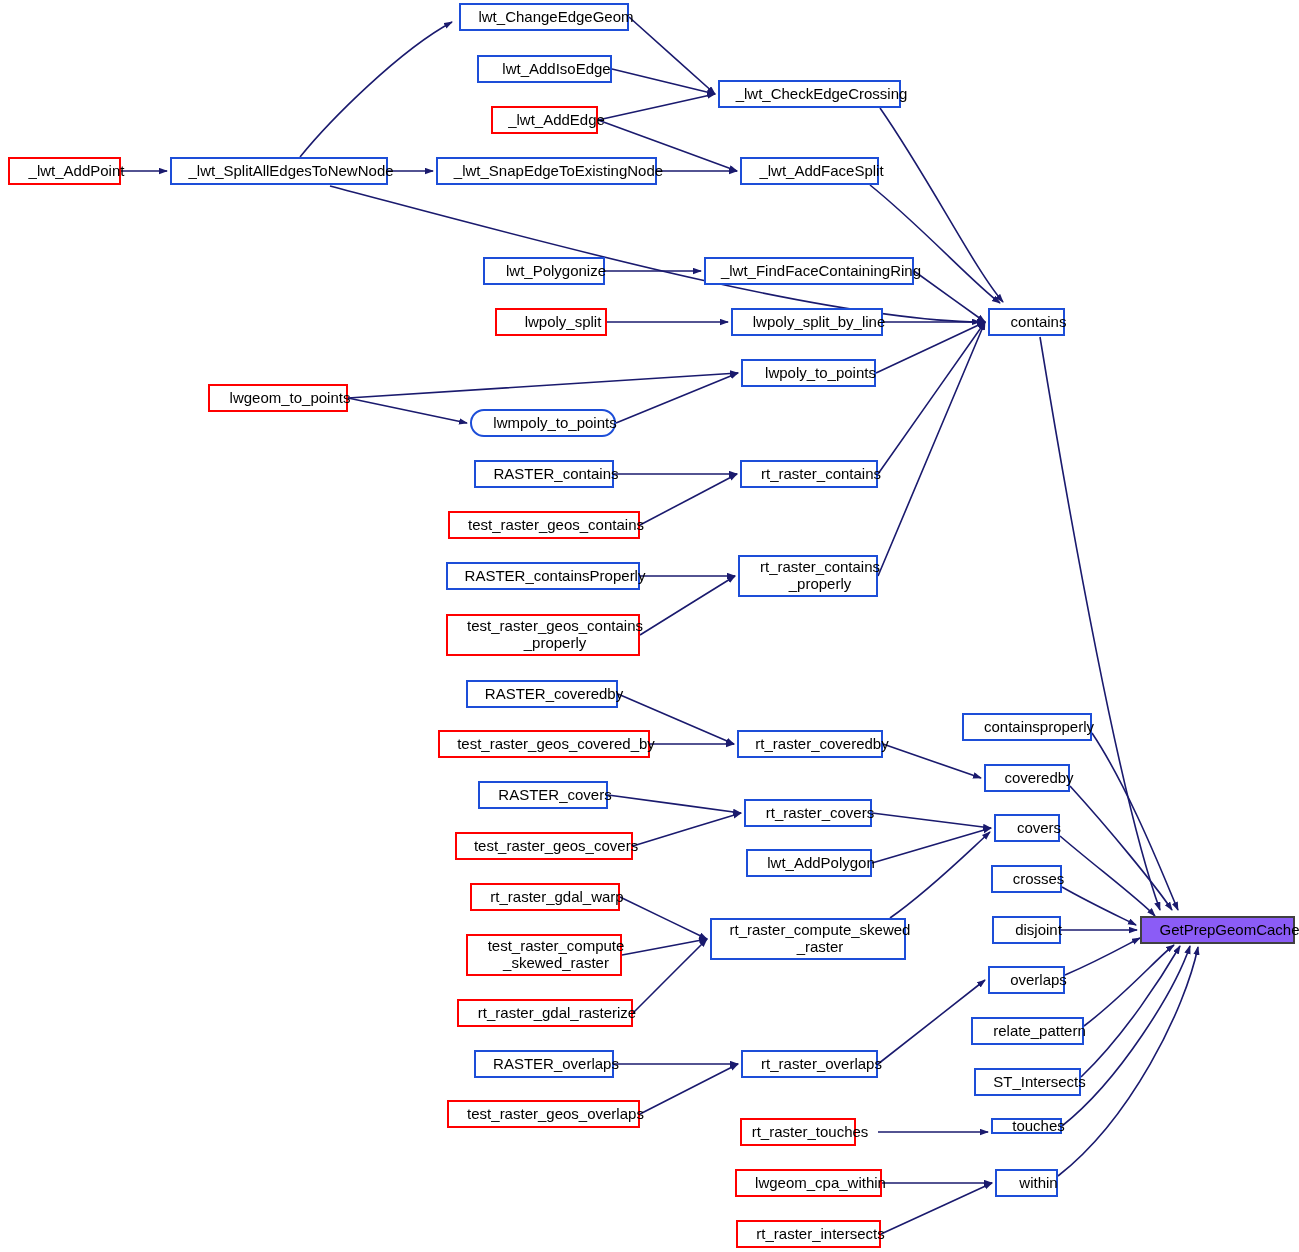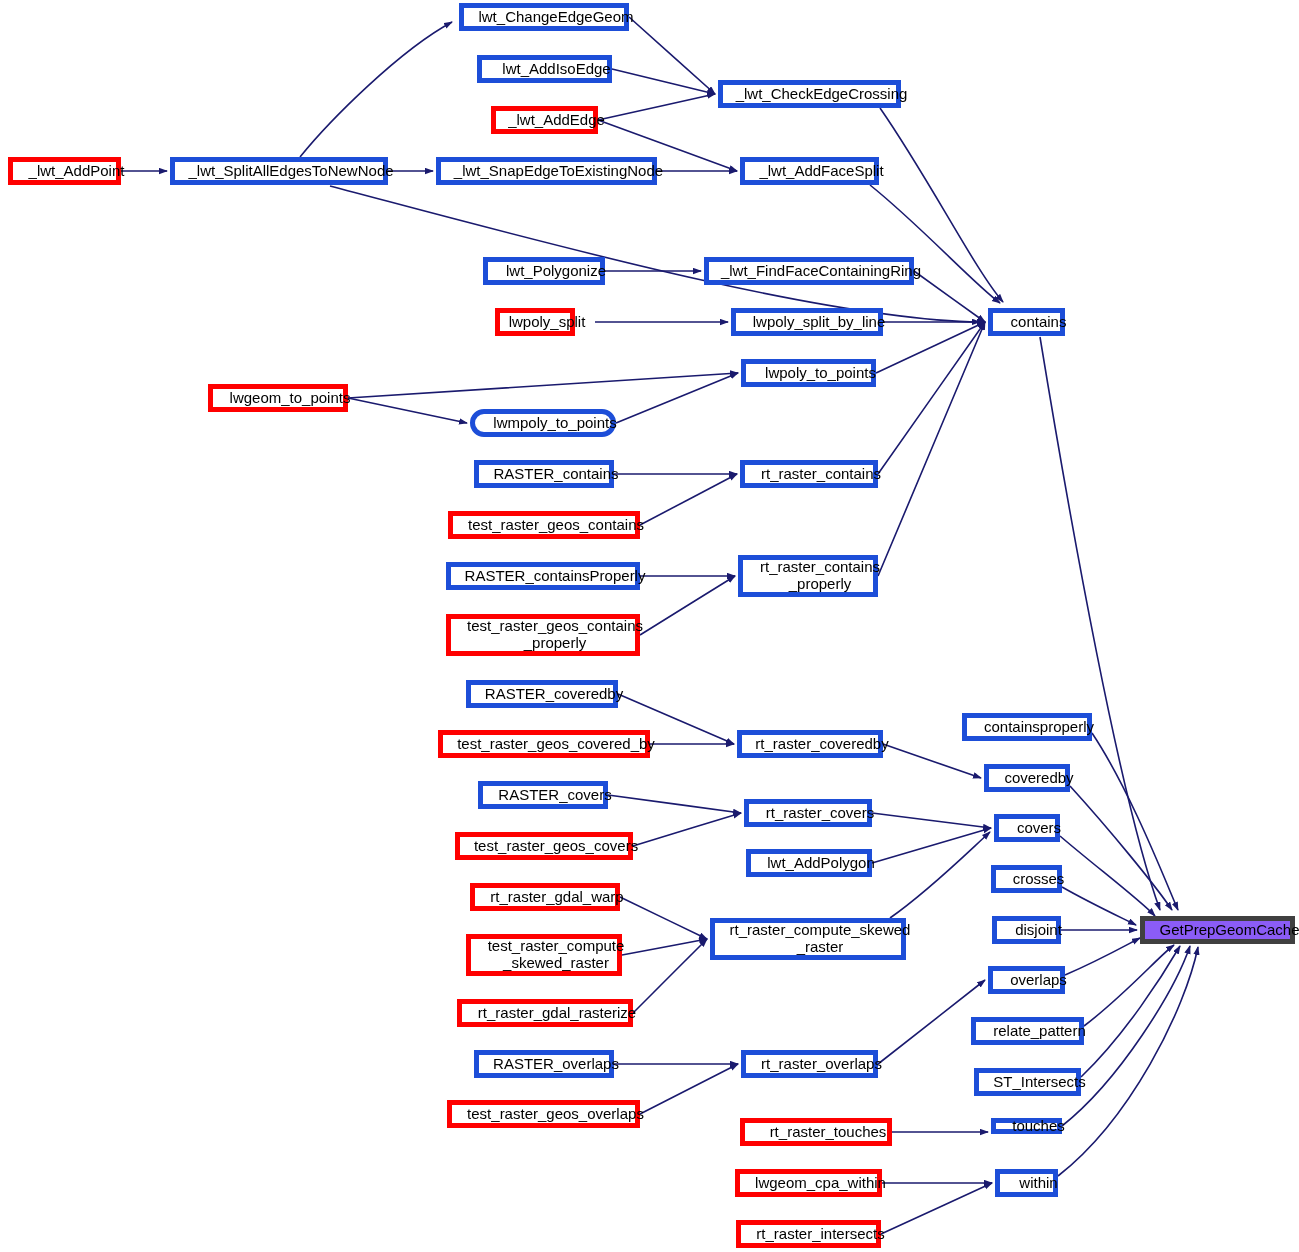--- a/index.html
+++ b/index.html
@@ -1,21 +1,21 @@
 <!DOCTYPE html>
 <html><head>
 <meta charset="utf-8">
 <style>
   html,body{margin:0;padding:0;background:#ffffff;}
   body{font-family:"Liberation Sans",sans-serif;}
   #canvas{position:relative;width:1299px;height:1252px;background:#fff;overflow:hidden;}
   svg#edges{position:absolute;left:0;top:0;width:1299px;height:1252px;}
   .node{position:absolute;box-sizing:border-box;display:flex;align-items:center;
         justify-content:center;text-align:center;background:#fff;
-        border:5px solid #1d4ed8;font-size:15px;color:#000;line-height:1.12;
+        border:2px solid #1d4ed8;font-size:15px;color:#000;line-height:1.12;
         white-space:pre-line;padding-left:24px;}
   .node.red{border-color:#ff0000;}
   .node.filled{background:#8b5cf6;border-color:#404040;}
 </style>
 </head>
 <body>
 
 <div id="canvas">
   <svg id="edges" viewBox="0 0 1299 1252">
     <defs>
@@ -83,21 +83,21 @@
       <div class="node red" style="left: 8px; top: 157px; width: 113px; height: 28px;">_lwt_AddPoint</div>
       <div class="node" style="left: 170px; top: 157px; width: 218px; height: 28px;">_lwt_SplitAllEdgesToNewNode</div>
       <div class="node" style="left: 459px; top: 3px; width: 170px; height: 28px;">lwt_ChangeEdgeGeom</div>
       <div class="node" style="left: 477px; top: 55px; width: 135px; height: 28px;">lwt_AddIsoEdge</div>
       <div class="node red" style="left: 491px; top: 106px; width: 107px; height: 28px;">_lwt_AddEdge</div>
       <div class="node" style="left: 436px; top: 157px; width: 221px; height: 28px;">_lwt_SnapEdgeToExistingNode</div>
       <div class="node" style="left: 718px; top: 80px; width: 183px; height: 28px;">_lwt_CheckEdgeCrossing</div>
       <div class="node" style="left: 740px; top: 157px; width: 139px; height: 28px;">_lwt_AddFaceSplit</div>
       <div class="node" style="left: 483px; top: 257px; width: 122px; height: 28px;">lwt_Polygonize</div>
       <div class="node" style="left: 704px; top: 257px; width: 210px; height: 28px;">_lwt_FindFaceContainingRing</div>
-      <div class="node red" style="left: 495px; top: 308px; width: 80px; height: 28px;">lwpoly_split</div>
+      <div class="node red" style="left: 495px; top: 308px; width: 112px; height: 28px;">lwpoly_split</div>
       <div class="node" style="left: 731px; top: 308px; width: 152px; height: 28px;">lwpoly_split_by_line</div>
       <div class="node" style="left: 988px; top: 308px; width: 77px; height: 28px;">contains</div>
       <div class="node" style="left: 741px; top: 359px; width: 135px; height: 28px;">lwpoly_to_points</div>
       <div class="node red" style="left: 208px; top: 384px; width: 140px; height: 28px;">lwgeom_to_points</div>
       <div class="node" style="left: 470px; top: 409px; width: 146px; height: 28px; border-radius: 14px;">lwmpoly_to_points</div>
       <div class="node" style="left: 474px; top: 460px; width: 140px; height: 28px;">RASTER_contains</div>
       <div class="node" style="left: 740px; top: 460px; width: 138px; height: 28px;">rt_raster_contains</div>
       <div class="node red" style="left: 448px; top: 511px; width: 192px; height: 28px;">test_raster_geos_contains</div>
       <div class="node" style="left: 446px; top: 562px; width: 194px; height: 28px;">RASTER_containsProperly</div>
       <div class="node" style="left: 738px; top: 555px; width: 140px; height: 42px;">rt_raster_contains
@@ -113,21 +113,21 @@
       <div class="node" style="left: 746px; top: 849px; width: 126px; height: 28px;">lwt_AddPolygon</div>
       <div class="node red" style="left: 470px; top: 883px; width: 150px; height: 28px;">rt_raster_gdal_warp</div>
       <div class="node" style="left: 710px; top: 918px; width: 196px; height: 42px;">rt_raster_compute_skewed
 _raster</div>
       <div class="node red" style="left: 466px; top: 934px; width: 156px; height: 42px;">test_raster_compute
 _skewed_raster</div>
       <div class="node red" style="left: 457px; top: 999px; width: 176px; height: 28px;">rt_raster_gdal_rasterize</div>
       <div class="node" style="left: 474px; top: 1050px; width: 140px; height: 28px;">RASTER_overlaps</div>
       <div class="node" style="left: 741px; top: 1050px; width: 137px; height: 28px;">rt_raster_overlaps</div>
       <div class="node red" style="left: 447px; top: 1100px; width: 193px; height: 28px;">test_raster_geos_overlaps</div>
-      <div class="node red" style="left: 740px; top: 1118px; width: 152px; height: 28px;">rt_raster_touches</div>
+      <div class="node red" style="left: 740px; top: 1118px; width: 116px; height: 28px;">rt_raster_touches</div>
       <div class="node red" style="left: 735px; top: 1169px; width: 147px; height: 28px;">lwgeom_cpa_within</div>
       <div class="node red" style="left: 736px; top: 1220px; width: 145px; height: 28px;">rt_raster_intersects</div>
       <div class="node" style="left: 962px; top: 713px; width: 130px; height: 28px;">containsproperly</div>
       <div class="node" style="left: 984px; top: 764px; width: 86px; height: 28px;">coveredby</div>
       <div class="node" style="left: 994px; top: 814px; width: 66px; height: 28px;">covers</div>
       <div class="node" style="left: 991px; top: 865px; width: 71px; height: 28px;">crosses</div>
       <div class="node" style="left: 992px; top: 916px; width: 69px; height: 28px;">disjoint</div>
       <div class="node" style="left: 988px; top: 966px; width: 77px; height: 28px;">overlaps</div>
       <div class="node" style="left: 971px; top: 1017px; width: 113px; height: 28px;">relate_pattern</div>
       <div class="node" style="left: 974px; top: 1068px; width: 107px; height: 28px;">ST_Intersects</div>

